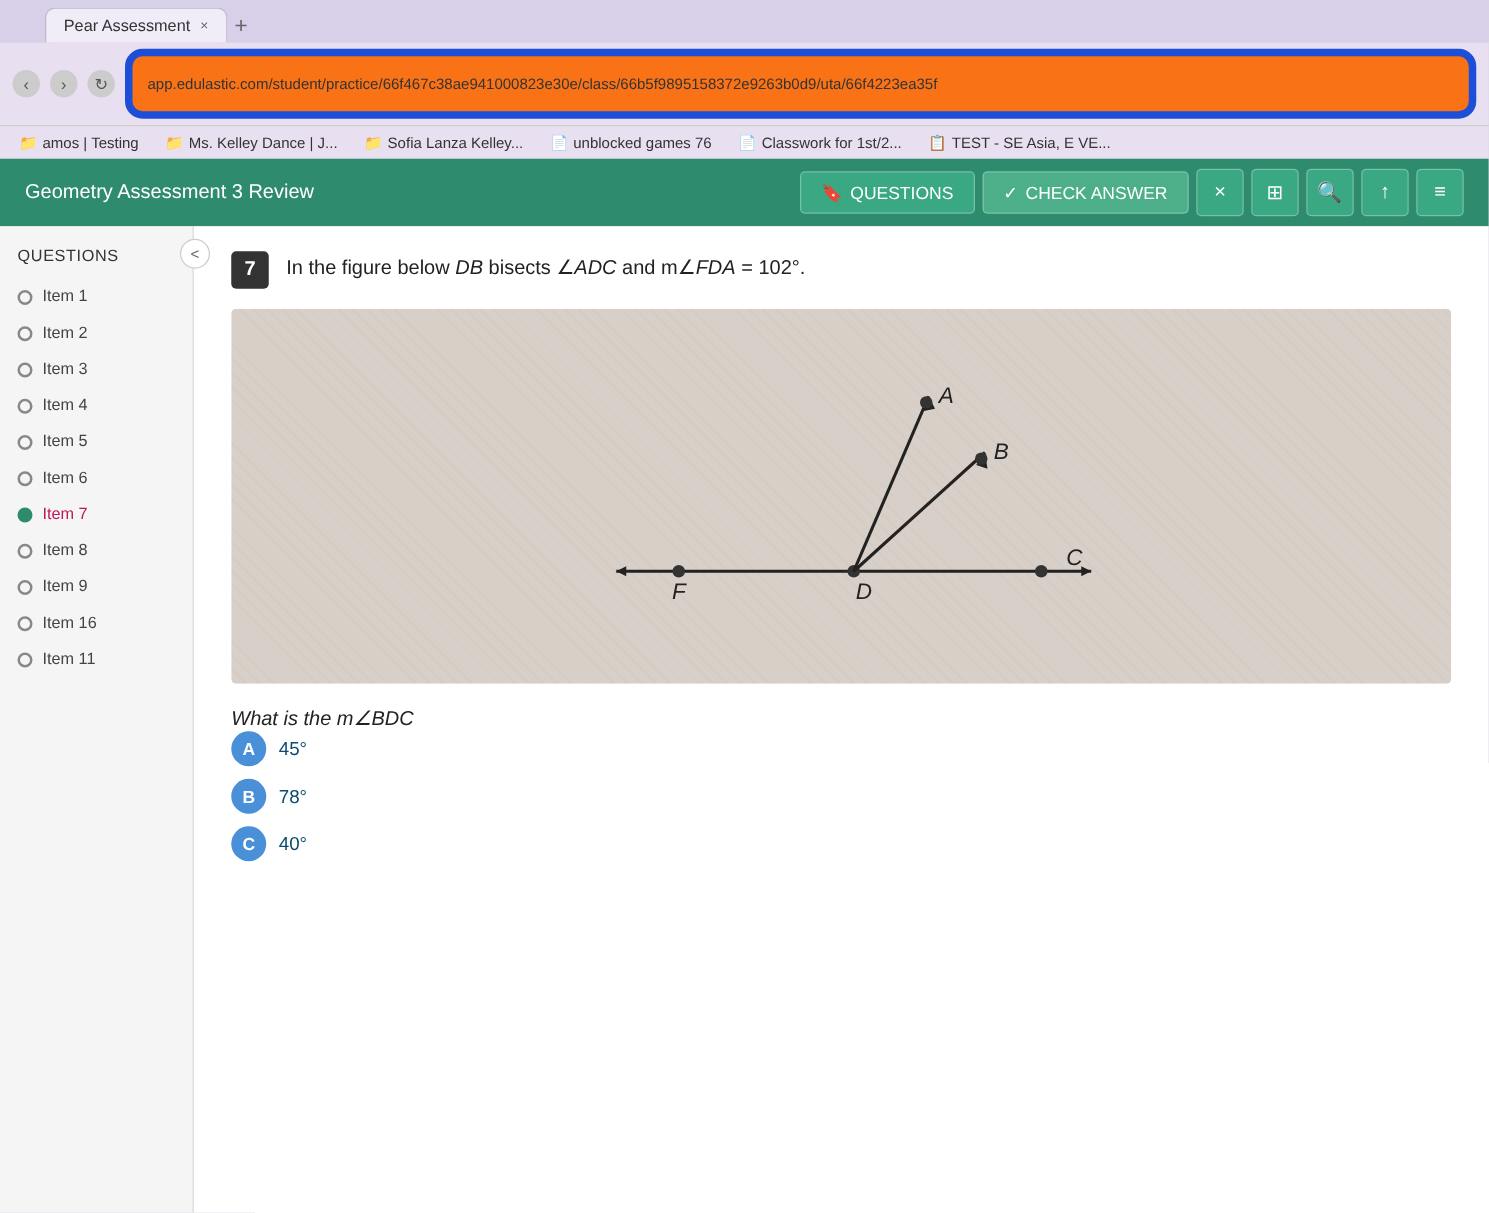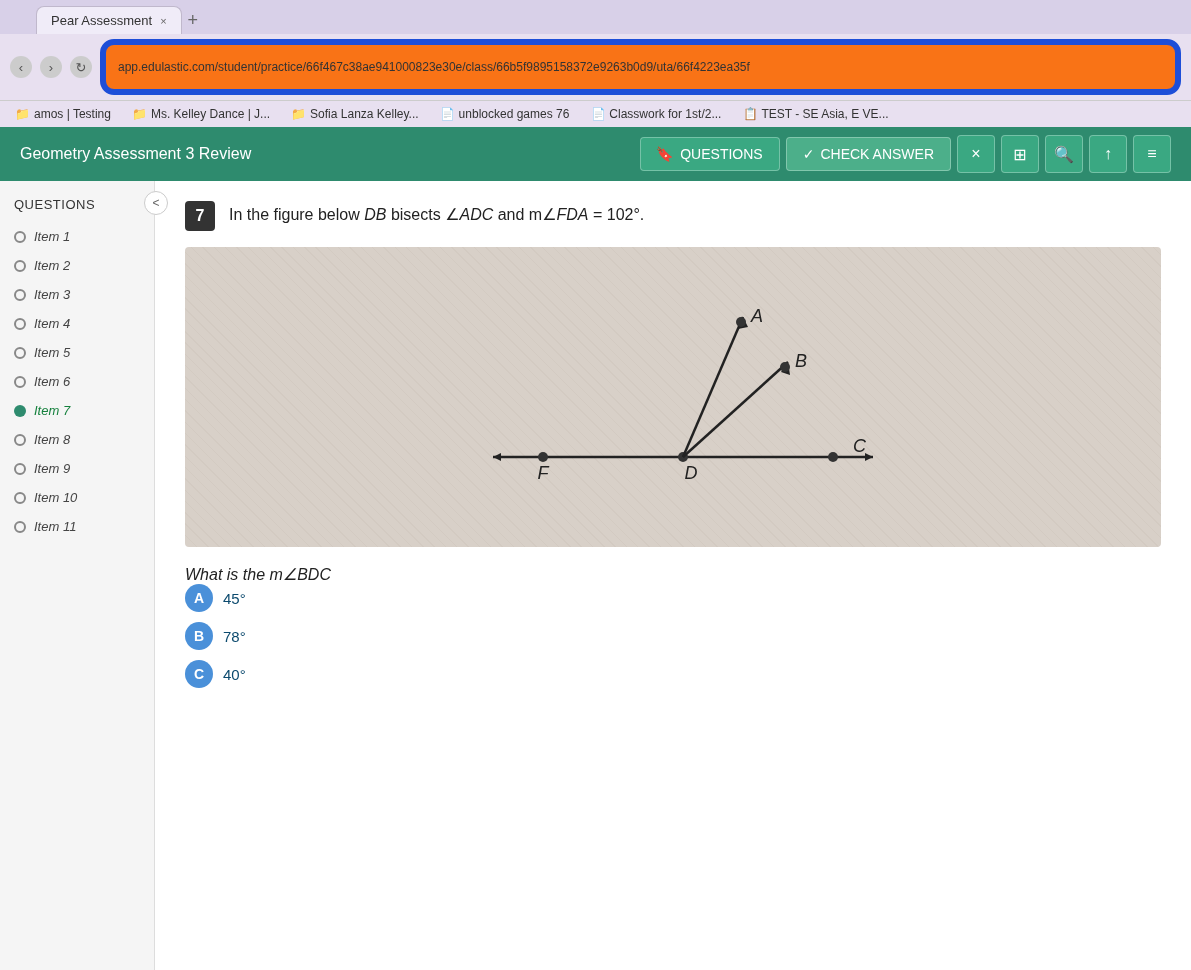--- a/index.html
+++ b/index.html
@@ -156,30 +156,29 @@
       border: 1px solid #ccc;
       border-radius: 50%;
       display: flex; align-items: center; justify-content: center;
       cursor: pointer;
       font-size: 12px;
       color: #666;
       z-index: 10;
     }
     .sidebar-item {
       display: flex;
-      align-items: center;
+      align-items: flex-end;
       padding: 7px 14px;
       font-size: 13px;
       color: #444;
       cursor: pointer;
       gap: 8px;
-      font-style: italic;
     }
     .sidebar-item.active {
-      color: #15803d;
+      color: #be185d;
     }
     .sidebar-item.active .item-dot {
       width: 12px; height: 12px;
       border-radius: 50%;
       background: #2e8b6e;
       flex-shrink: 0;
     }
     .item-dot {
       width: 12px; height: 12px;
       border-radius: 50%;
@@ -386,21 +385,21 @@
     <div class="sidebar-item">
       <span class="item-dot"></span>
       <span>Item 8</span>
     </div>
     <div class="sidebar-item">
       <span class="item-dot"></span>
       <span>Item 9</span>
     </div>
     <div class="sidebar-item">
       <span class="item-dot"></span>
-      <span>Item 10</span>
+      <span>Item 16</span>
     </div>
     <div class="sidebar-item">
       <span class="item-dot"></span>
       <span>Item 11</span>
     </div>
   </div>
 
   <div class="content-area">
     <div class="question-header">
       <div class="question-number">7</div>

